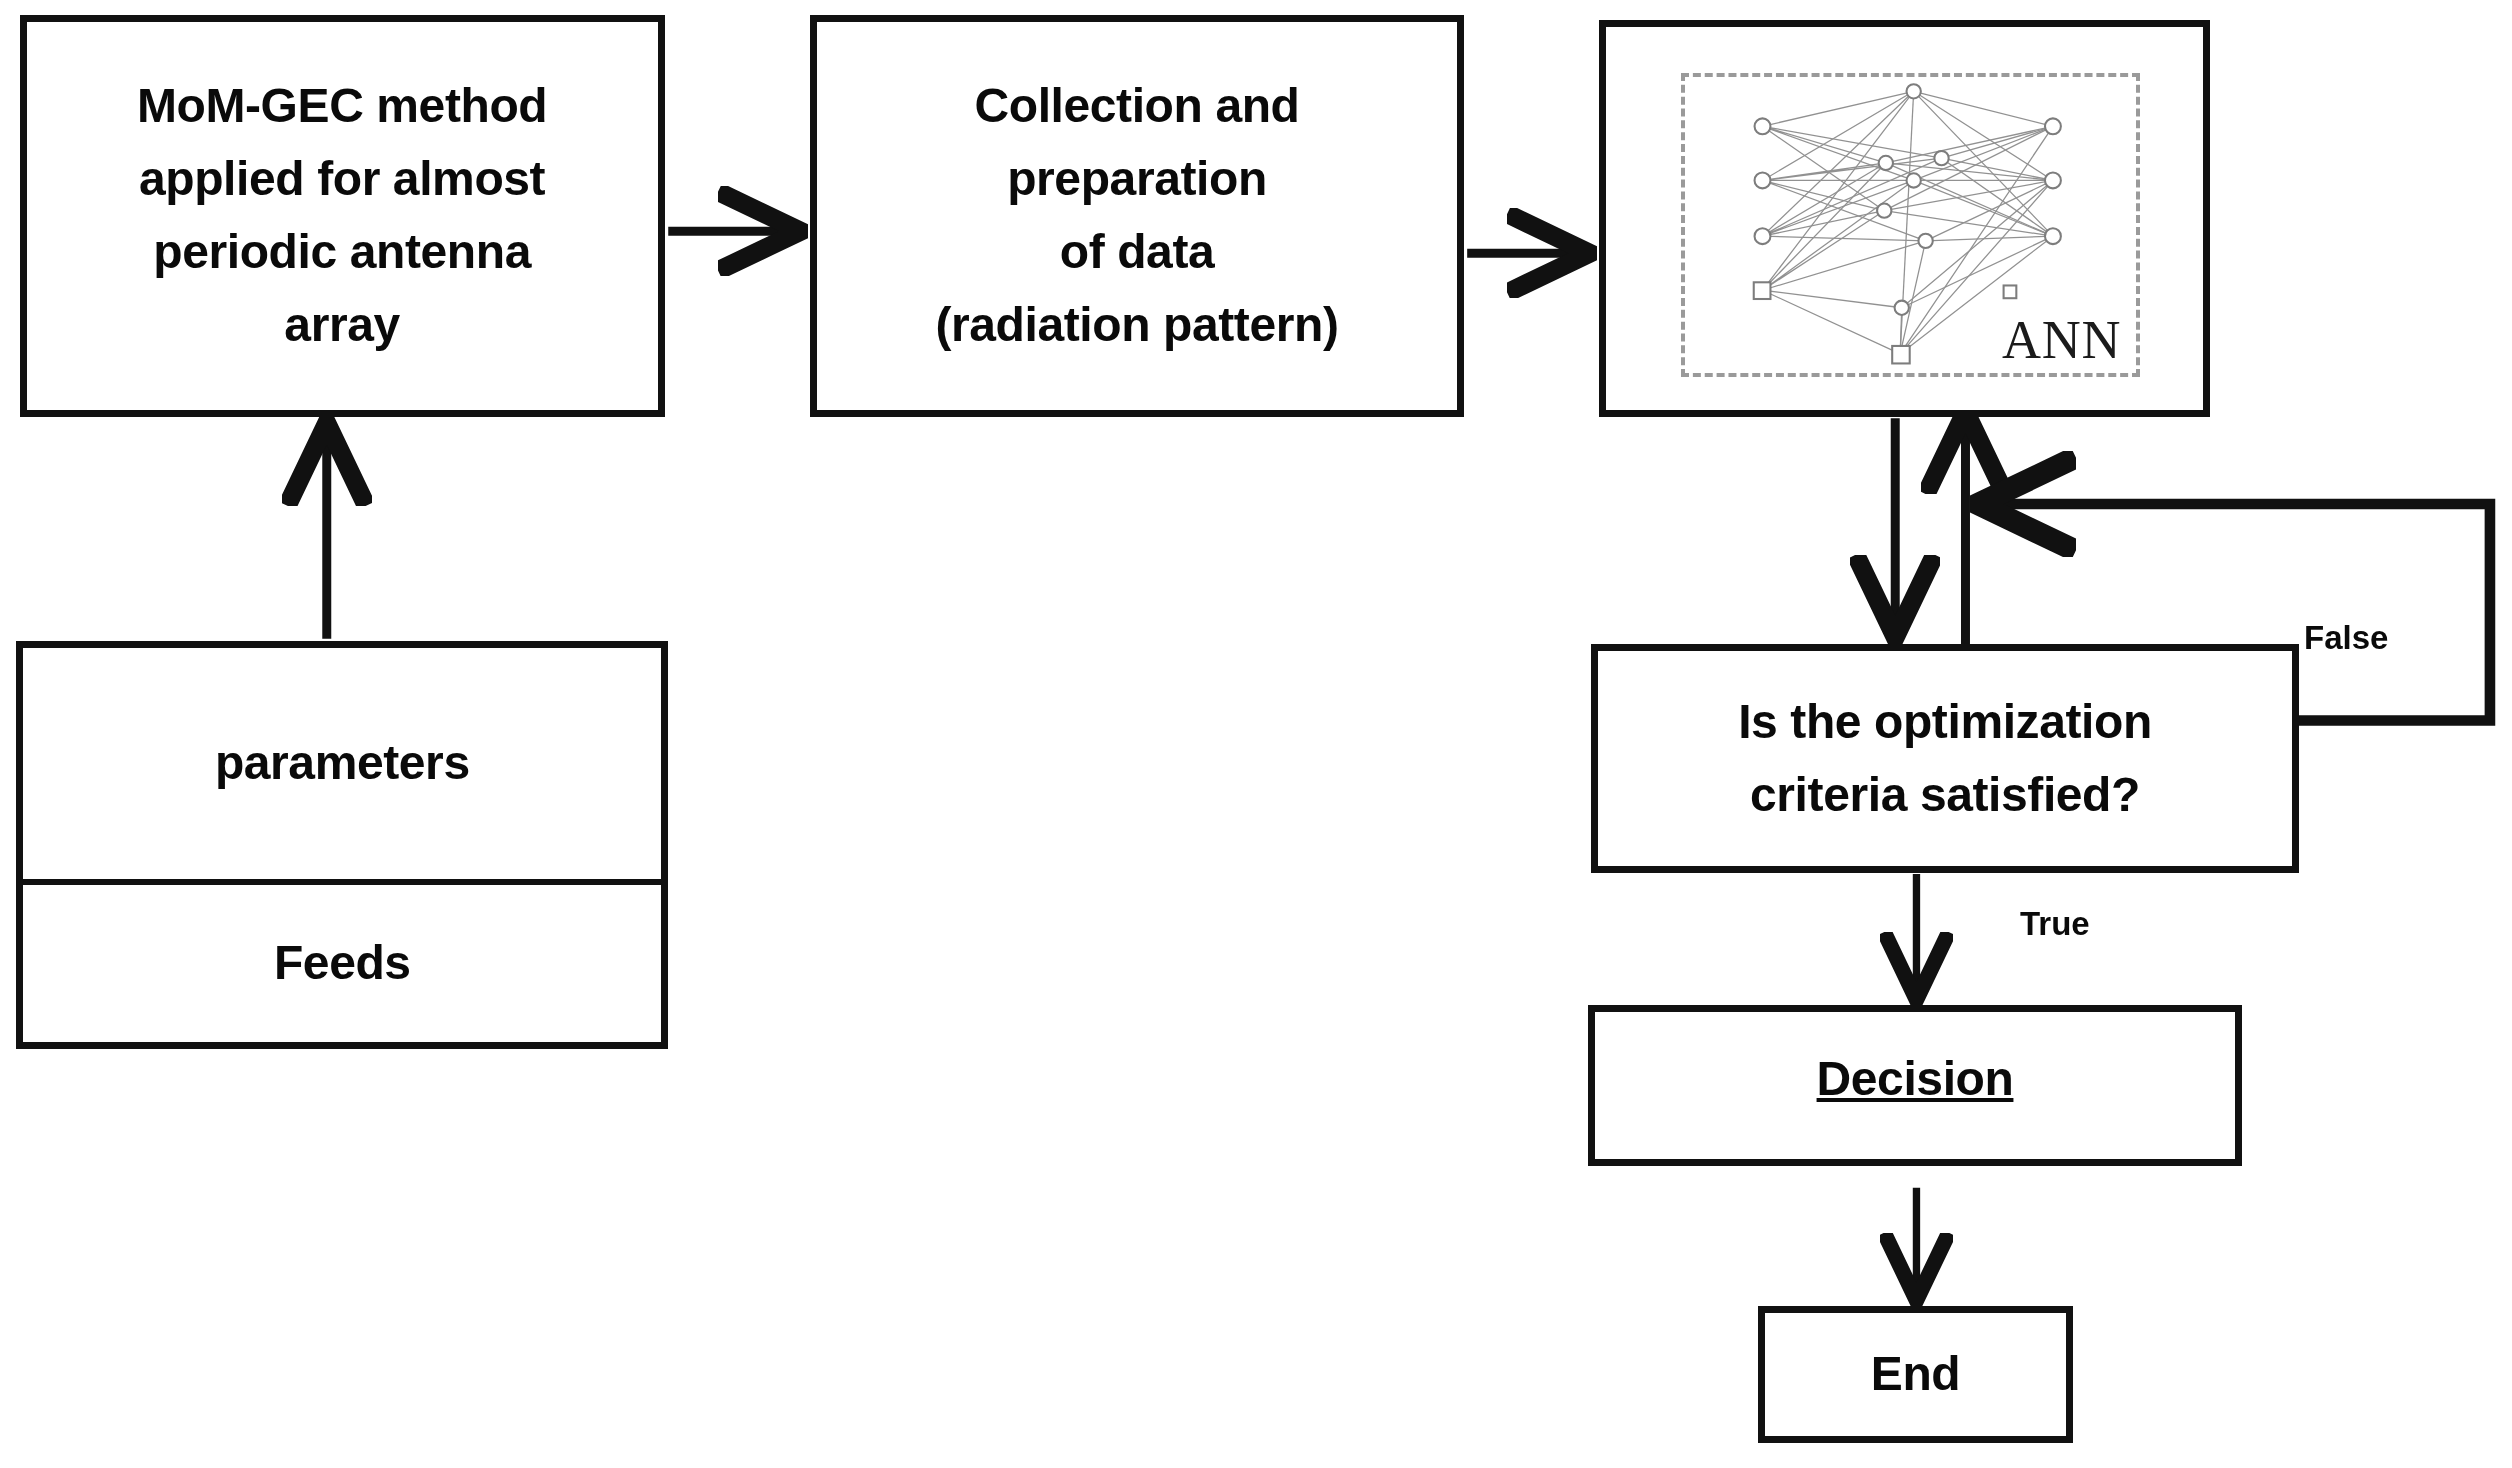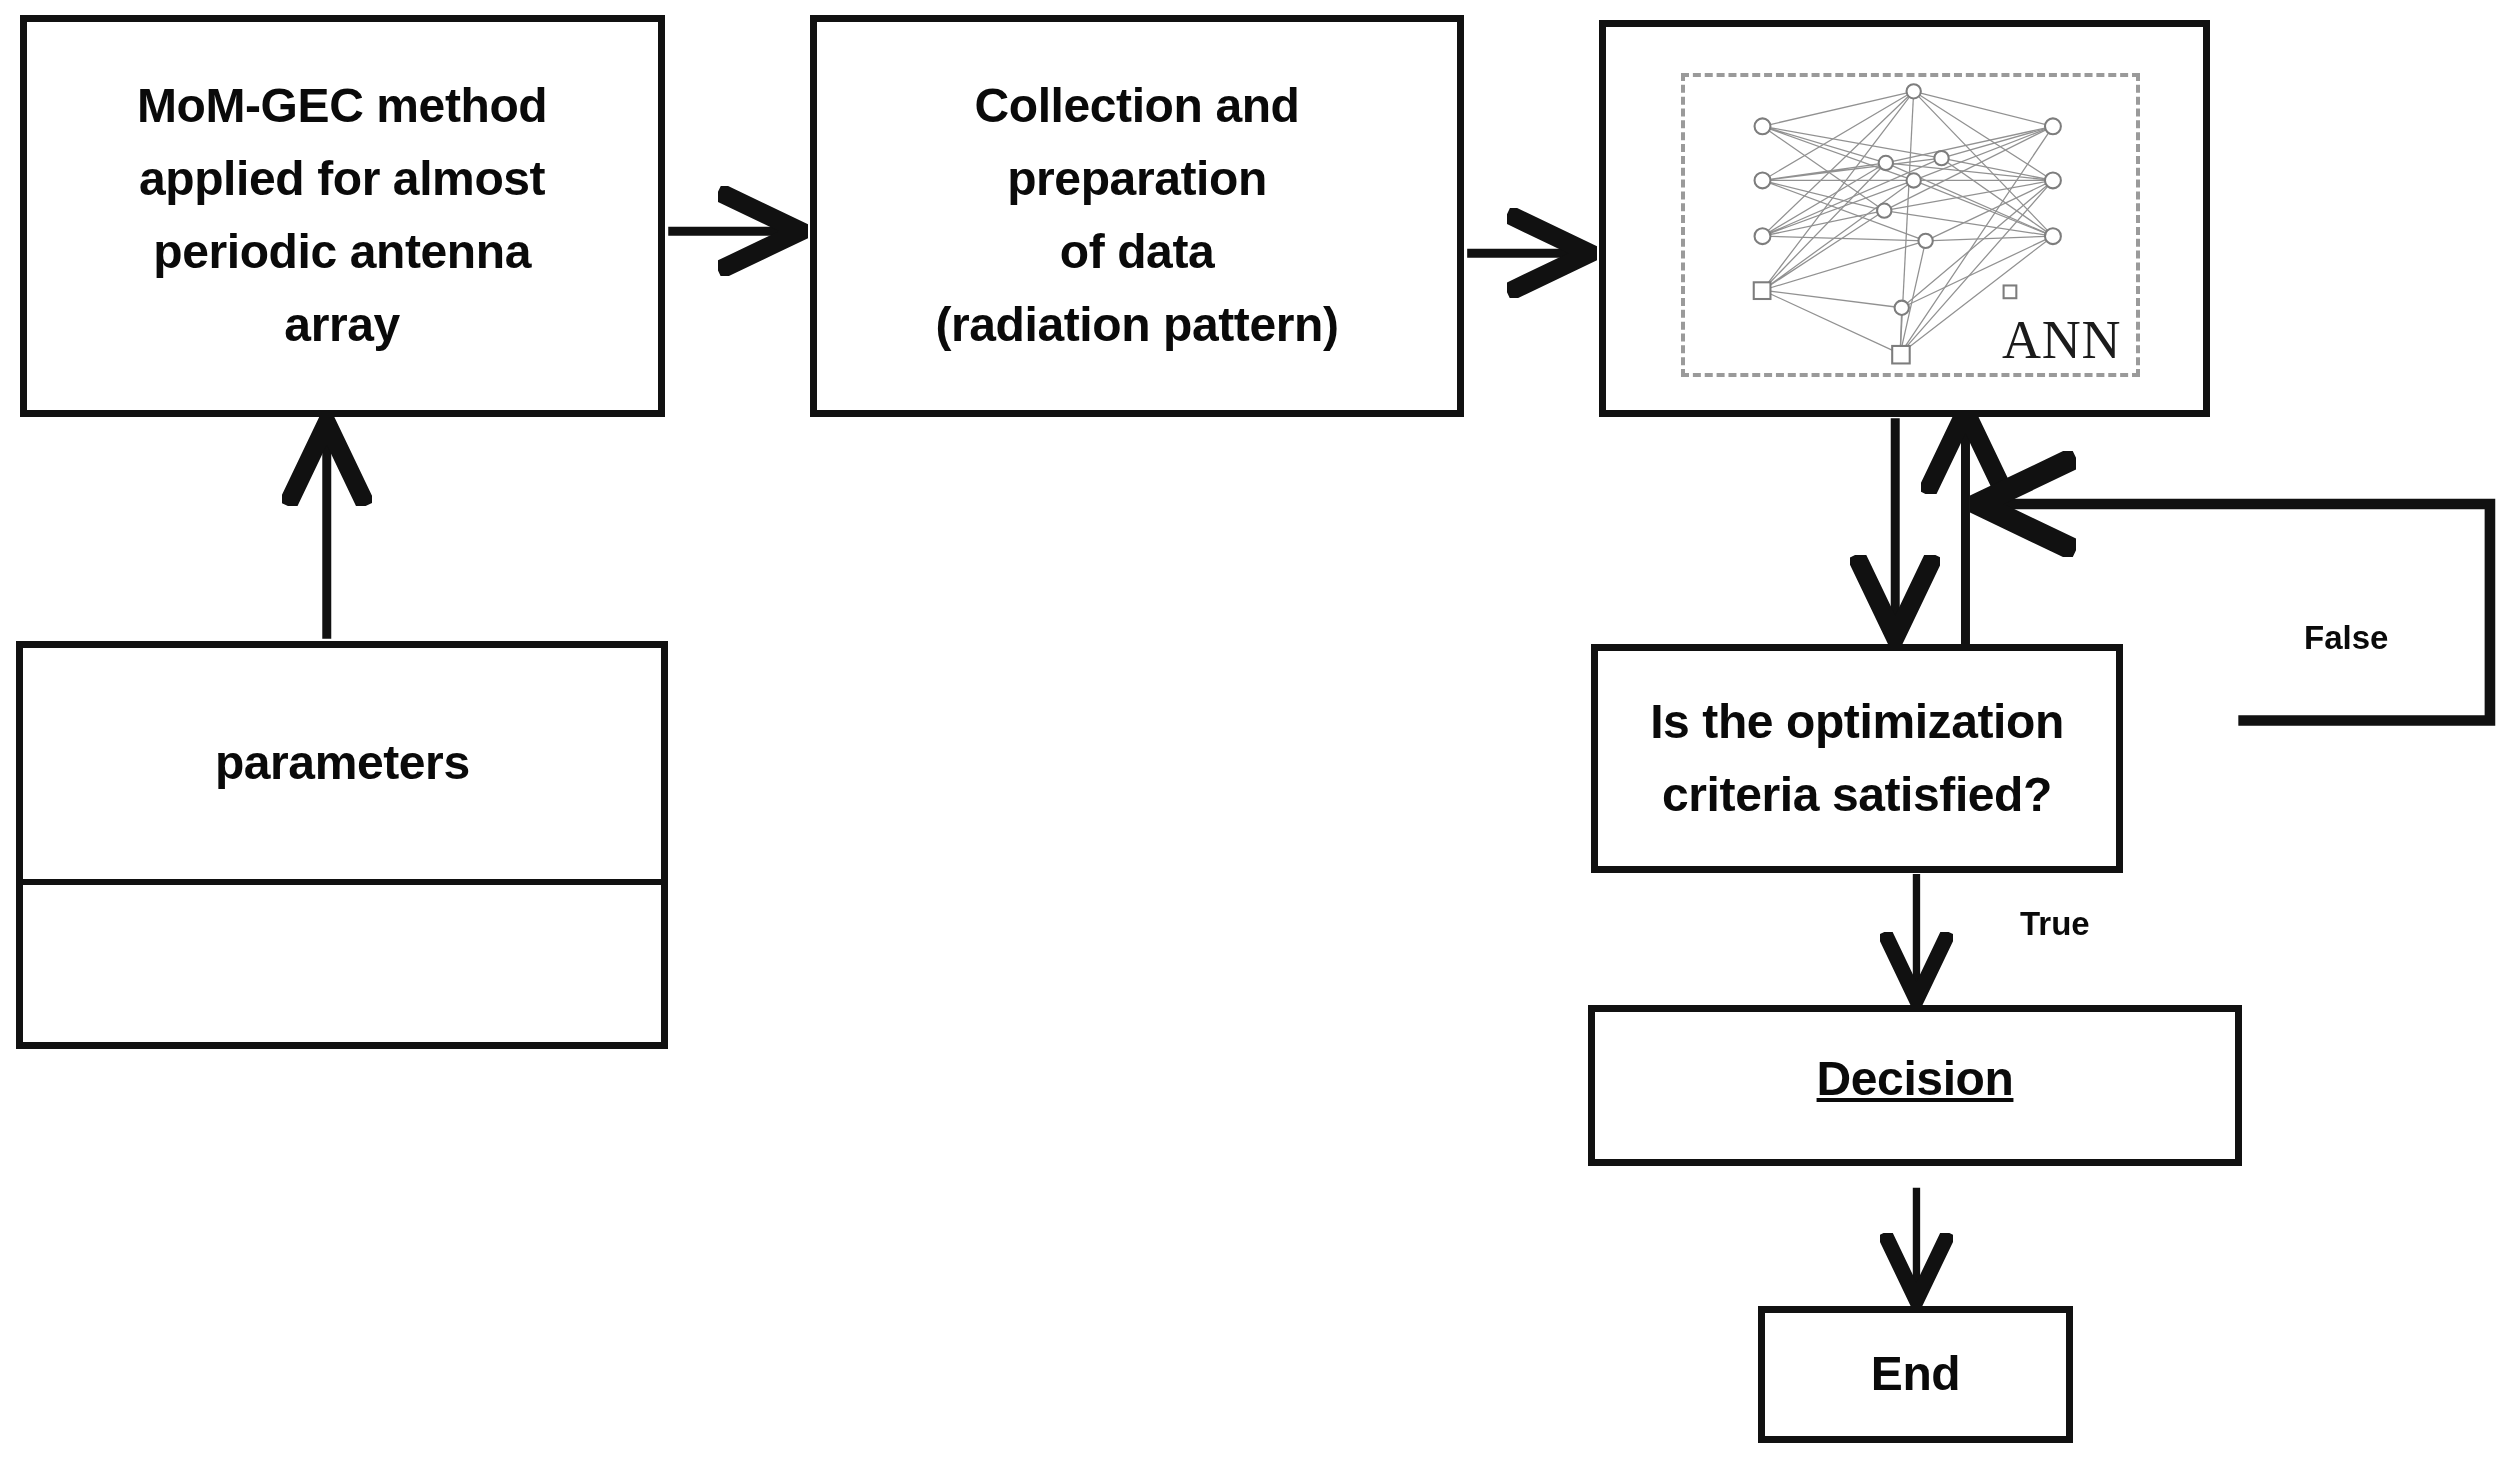--- a/index.html
+++ b/index.html
@@ -71,21 +71,21 @@
     box-sizing: border-box;
   }
   #params-top { height: 231px; }
   #params-divider {
     width: 100%;
     height: 5.7px;
     background: #111111;
   }
   #params-bottom { height: 157px; }
   #node-criteria {
-    left: 1591px; top: 644px; width: 532px; height: 229px;
+    left: 1591px; top: 644px; width: 708px; height: 229px;
     font-size: 48px;
     padding: 0 21px;
   }
   #node-decision {
     left: 1588px; top: 1005px; width: 654px; height: 161px;
     font-size: 48px;
     justify-content: flex-start;
     padding-top: 31px;
     text-decoration: underline;
   }
@@ -227,20 +227,23 @@
     </div>
   </div>
 
   <div class="node" id="node-params">
     <div class="params-cell" id="params-top">
       <div>
         <span class="txt">parameters</span>
       </div>
     </div>
     <div id="params-divider"></div>
+    <div class="params-cell" id="params-bottom">
+      <span class="txt">Feeds</span>
+    </div>
   </div>
 
   <div class="node" id="node-criteria">
     <span class="txt">Is the optimization</span>
     <span class="txt">criteria satisfied?</span>
   </div>
 
   <div class="node" id="node-decision">
     <span class="txt">Decision</span>
   </div>

